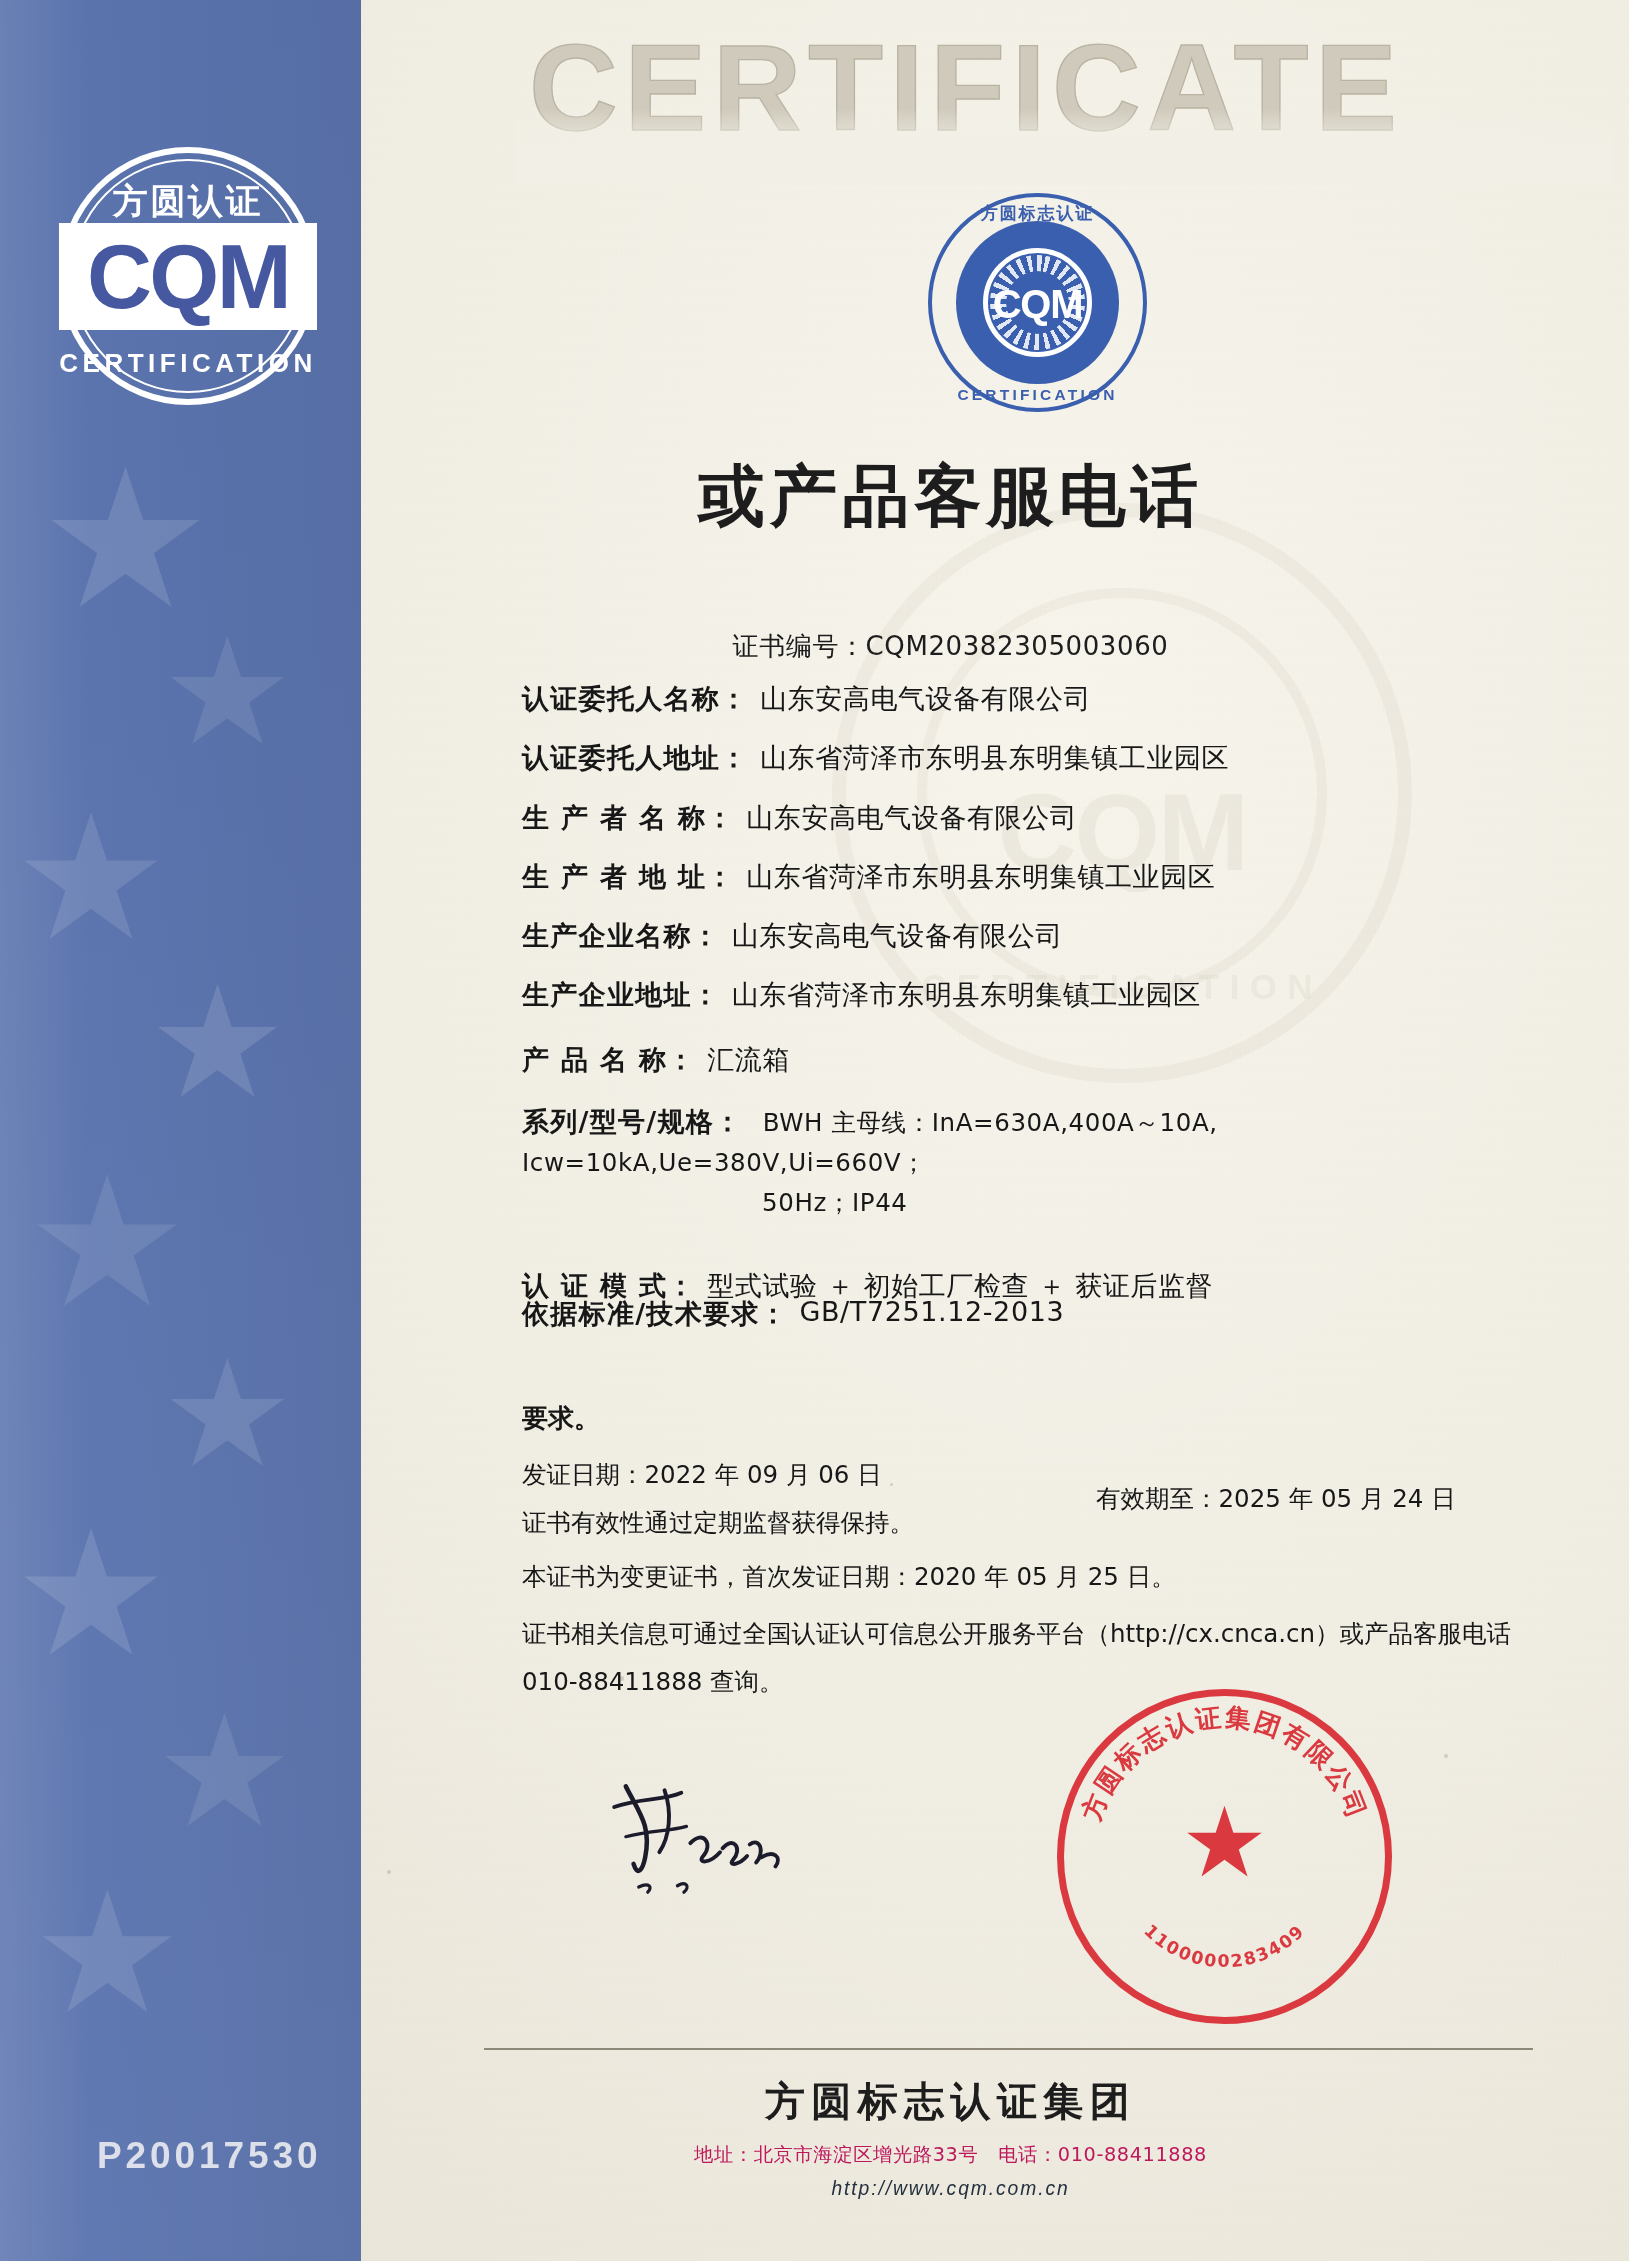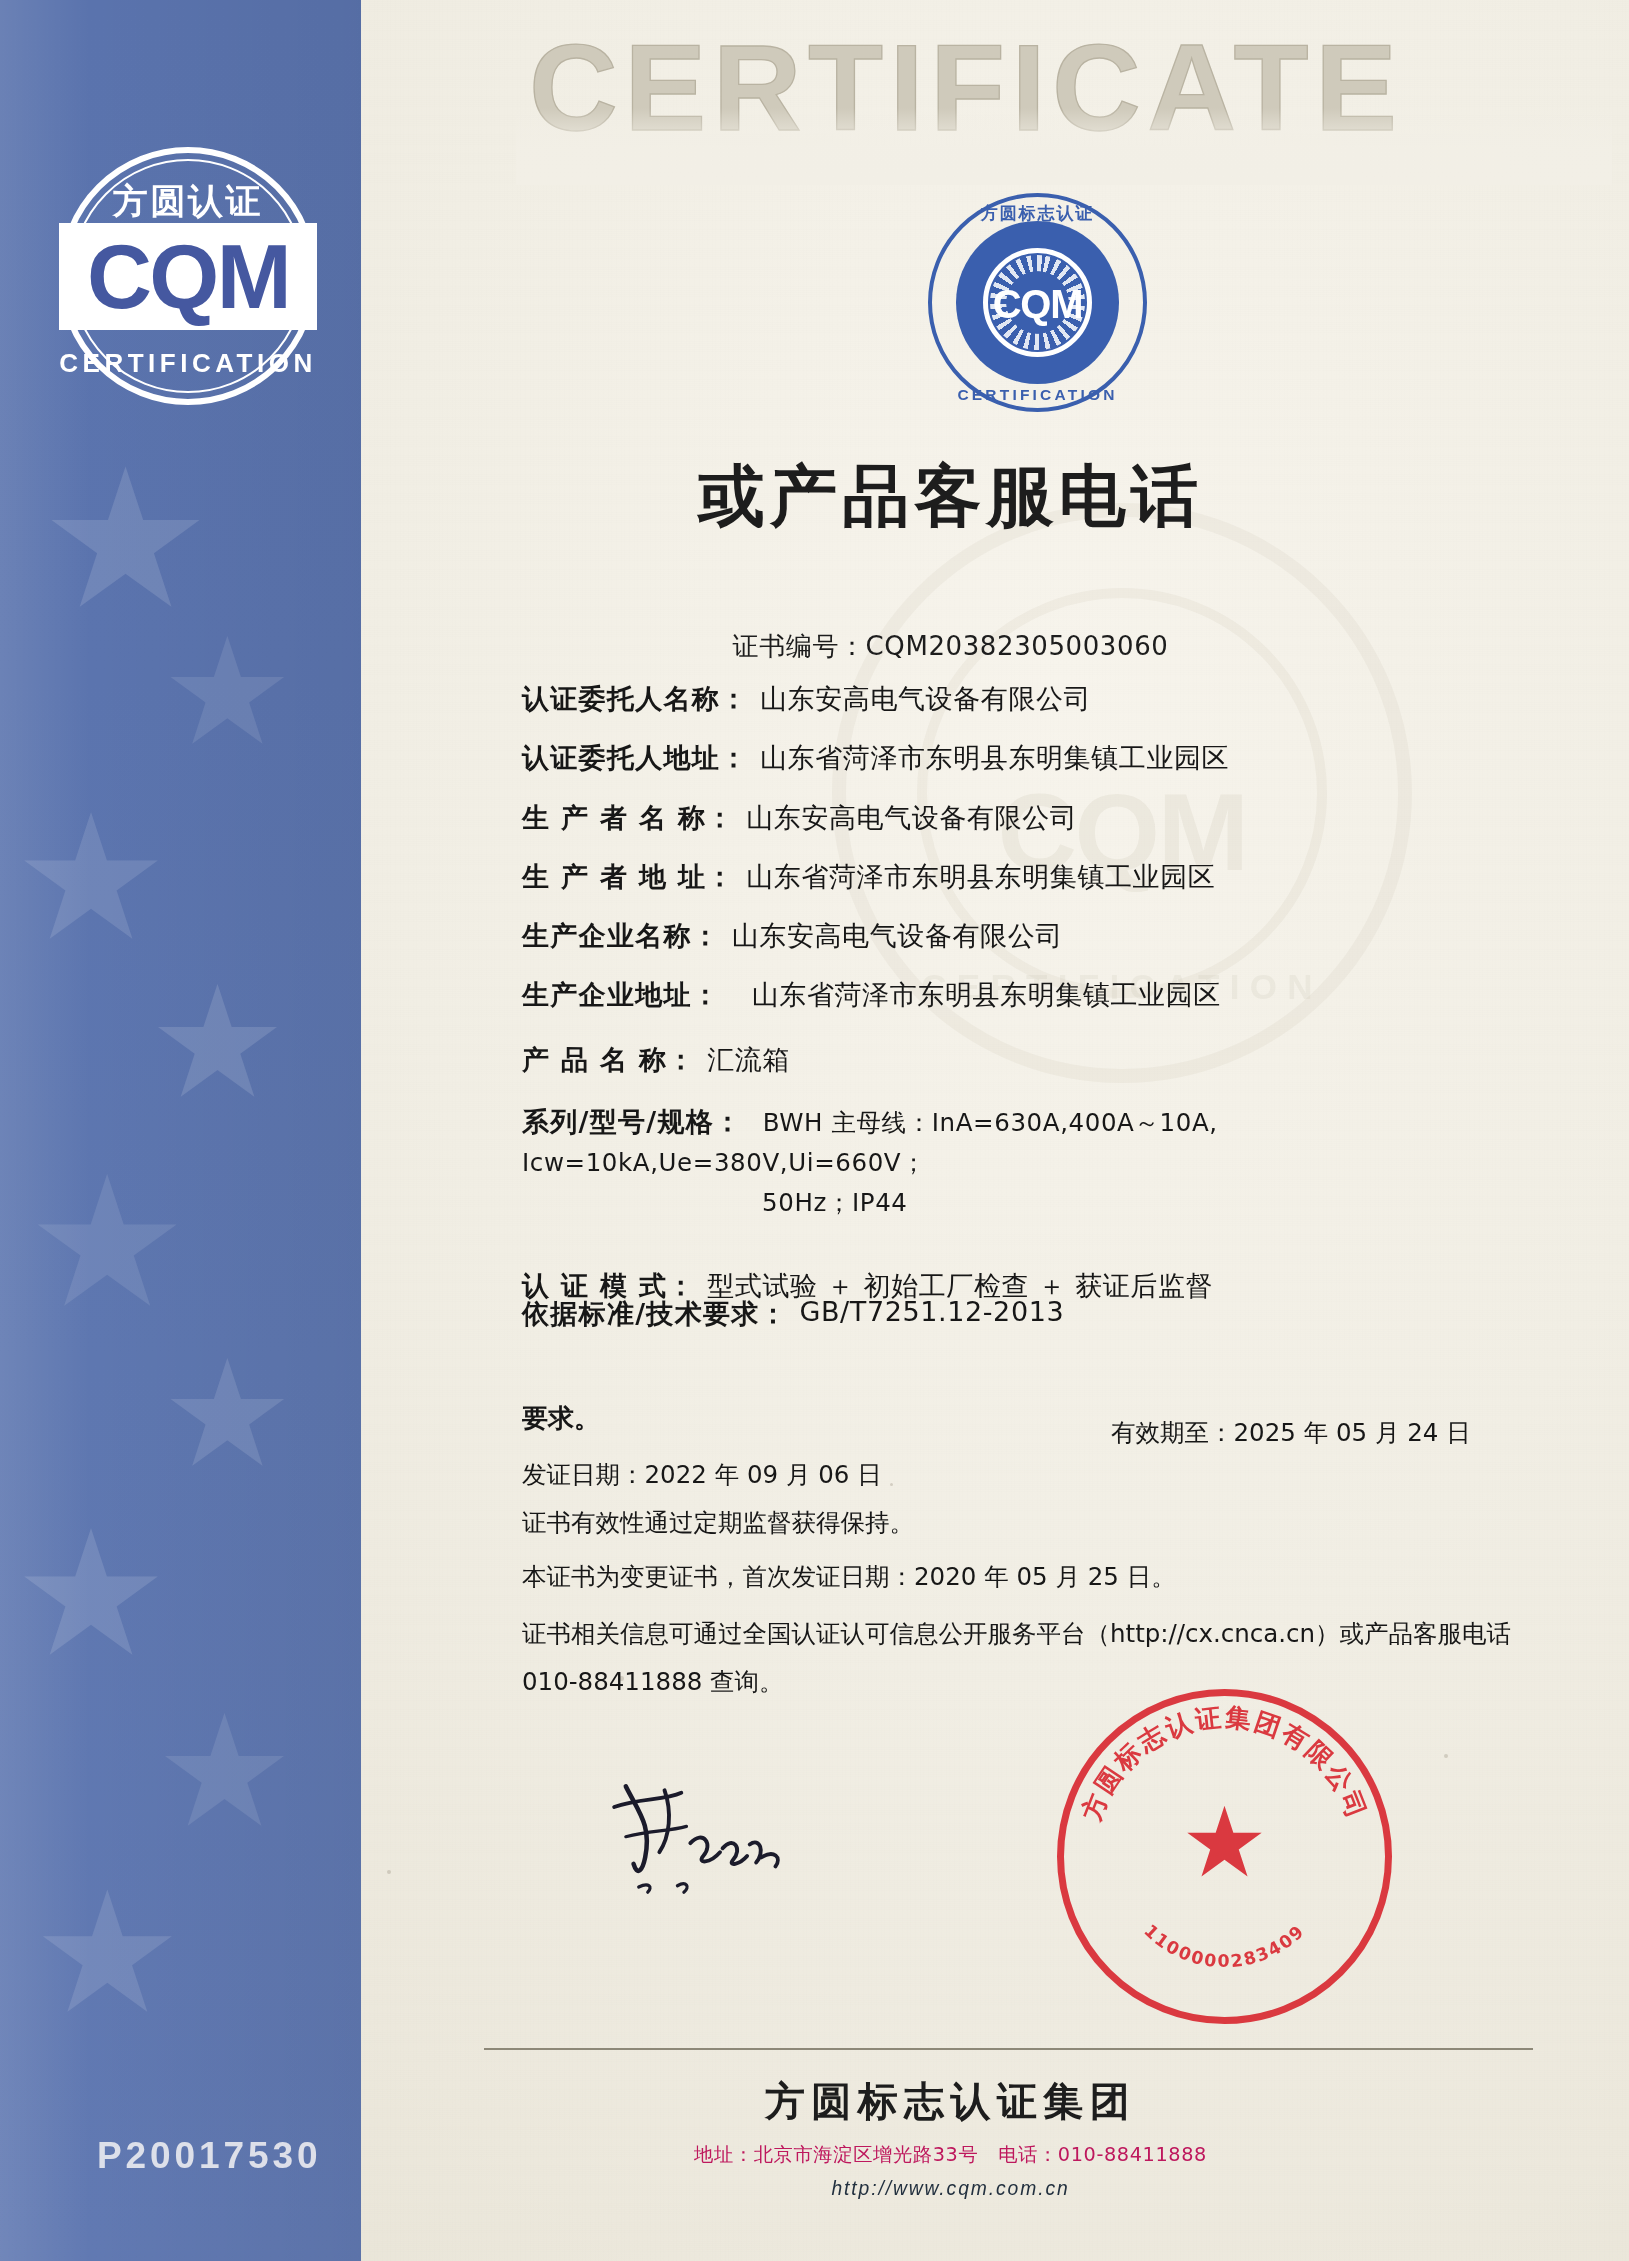--- a/index.html
+++ b/index.html
@@ -473,21 +473,21 @@
       <span class="field-value">山东安高电气设备有限公司</span>
     </div>
     <div class="field-row" style="top:859px;">
       <span class="field-label">生 产 者 地 址：</span>
       <span class="field-value">山东省菏泽市东明县东明集镇工业园区</span>
     </div>
     <div class="field-row" style="top:918px;">
       <span class="field-label">生产企业名称：</span>
       <span class="field-value">山东安高电气设备有限公司</span>
     </div>
-    <div class="field-row" style="top:977px;gap:20px;">
+    <div class="field-row" style="top:977px;">
       <span class="field-label">生产企业地址：</span>
       <span class="field-value">山东省菏泽市东明县东明集镇工业园区</span>
     </div>
     <div class="field-row" style="top:1042px;">
       <span class="field-label">产 品 名 称：</span>
       <span class="field-value">汇流箱</span>
     </div>
 
     <div class="field-row" style="top:1103px; display:block;">
       <span class="field-label">系列/型号/规格：</span>
@@ -503,21 +503,21 @@
     <div class="field-row" style="top:1296px;">
       <span class="field-label">依据标准/技术要求：</span>
       <span class="field-value">GB/T7251.12-2013</span>
     </div>
 
     <div class="para bold" style="top:1397px;">要求。</div>
 
     <div class="small-line" style="top:1458px;">
       <span>发证日期：</span><span>2022 年 09 月 06 日</span>
     </div>
-    <div id="valid-until" style="top:1416px;margin-left:15px;">
+    <div id="valid-until" style="top:1482px;">
       <span>有效期至：</span><span>2025 年 05 月 24 日</span>
     </div>
 
     <div class="small-line" style="top:1506px;">证书有效性通过定期监督获得保持。</div>
     <div class="small-line" style="top:1560px;">本证书为变更证书，首次发证日期：2020 年 05 月 25 日。</div>
 
     <div class="small-line" style="top:1617px;">证书相关信息可通过全国认证认可信息公开服务平台（http://cx.cnca.cn）或产品客服电话</div>
     <div class="small-line" style="top:1665px;">010-88411888 查询。</div>
 
     <div id="footer-rule"></div>

